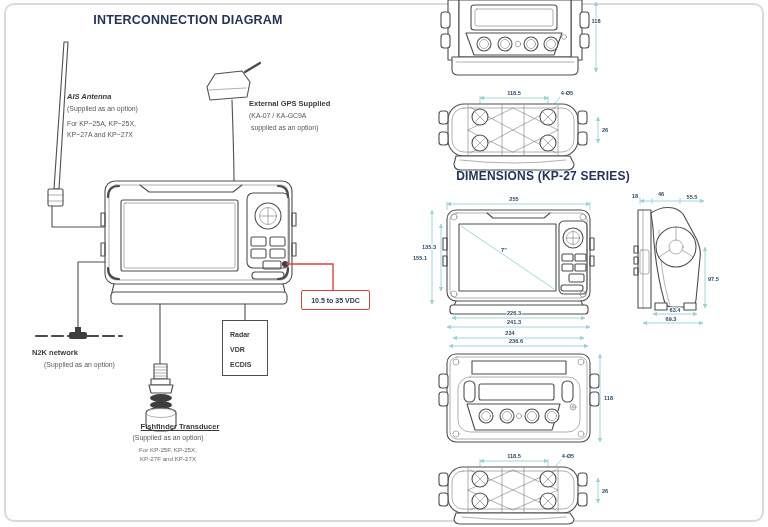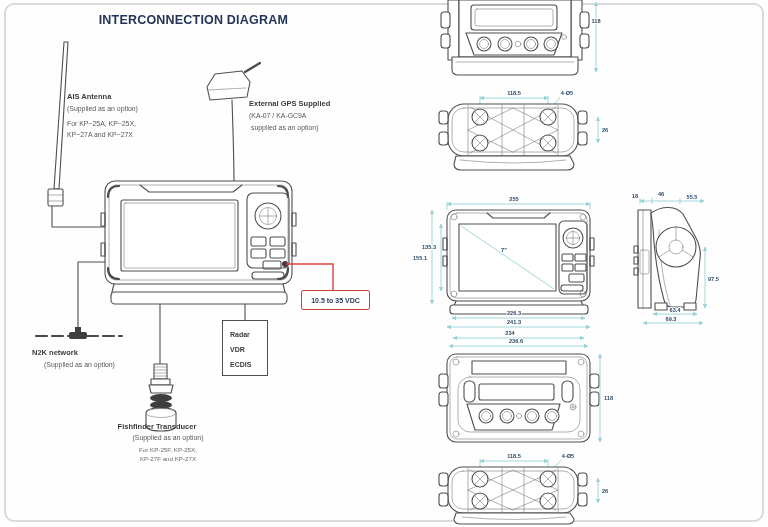--- a/index.html
+++ b/index.html
@@ -317,23 +317,23 @@
       <rect class="ln wf" x="578" y="493" width="9" height="13" rx="3"></rect>
       <path class="ln wf" d="M456 513 H570 L574 519 Q574 524 567 524 H461 Q454 524 454 519 Z"></path>
       <path class="tn" d="M462 517 Q513 522 566 517"></path>
       <line class="dim dima" x1="598" y1="478" x2="598" y2="503"></line>
       <text class="dimt" x="514" y="458">118.5</text>
       <text class="dimt" x="568" y="458">4-Ø5</text>
       <text class="dimt tstart" x="602" y="493">26</text>
     </g>
   </svg>
 
-  <div class="lbl title" style="left:88px; top:13px; width:200px;text-align:right;">INTERCONNECTION DIAGRAM</div>
-
-  <div class="lbl h" style="left:67px; top:92px;">AIS Antenna</div>
+  <div class="lbl title" style="left:88px; top:13px; width:200px;">INTERCONNECTION DIAGRAM</div>
+
+  <div class="lbl h" style="left:67px; top:92px;font-style:italic;">AIS Antenna</div>
   <div class="lbl s" style="left:67px; top:105px;">(Supplied as an option)</div>
   <div class="lbl s" style="left:67px; top:120px;">For KP~25A, KP~25X,</div>
   <div class="lbl s" style="left:67px; top:131px;">KP~27A and KP~27X</div>
 
   <div class="lbl h" style="left:249px; top:99px;">External GPS Supplied</div>
   <div class="lbl s" style="left:249px; top:112px;">(KA-07 / KA-GC9A</div>
   <div class="lbl s" style="left:251px; top:124px;">supplied as an option)</div>
 
   <div class="vdc-box">
     <span>10.5 to 35 VDC</span>
@@ -341,18 +341,19 @@
 
   <div class="ext-box">
     <div>Radar</div>
     <div>VDR</div>
     <div>ECDIS</div>
   </div>
 
   <div class="lbl h" style="left:32px; top:348px;">N2K network</div>
   <div class="lbl s" style="left:44px; top:361px;">(Supplied as an option)</div>
 
-  <div class="lbl h ctr" style="left:92px; top:422px; width:130px;">Fishfinder Transducer</div>
+  <div class="lbl h ctr" style="left:115px; top:422px; width:130px;text-decoration:underline;">Fishfinder Transducer</div>
   <div class="lbl s ctr" style="left:103px; top:434px; width:130px;">(Supplied as an option)</div>
   <div class="lbl xs ctr" style="left:103px; top:446px; width:130px;">For KP-25F, KP-25X,</div>
   <div class="lbl xs ctr" style="left:103px; top:455px; width:130px;">KP-27F and KP-27X</div>
 
+  <div class="lbl title" style="left:443px; top:169px; width:200px; font-size:12px;">DIMENSIONS (KP-27 SERIES)</div>
 </div>
 
 </body></html>

